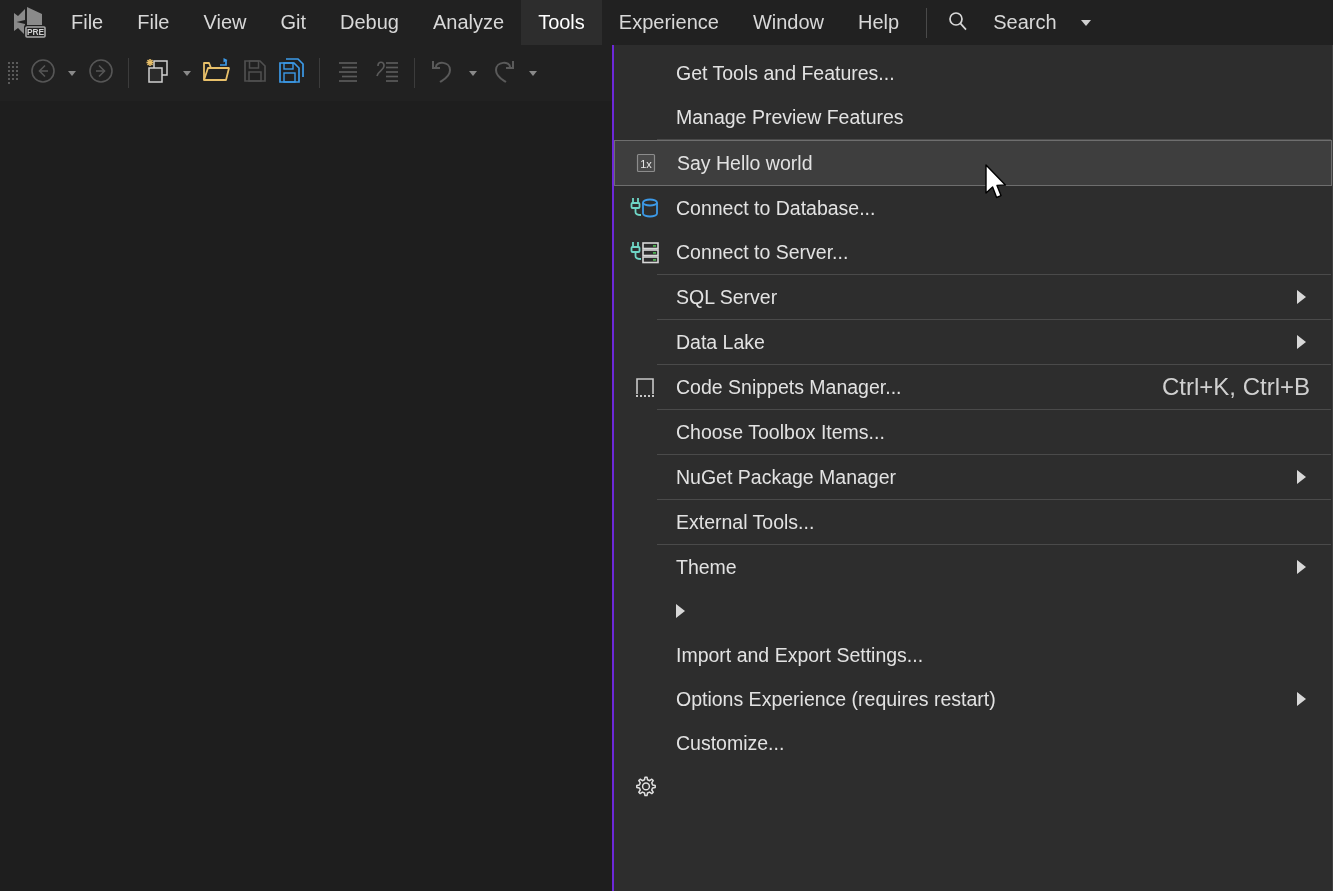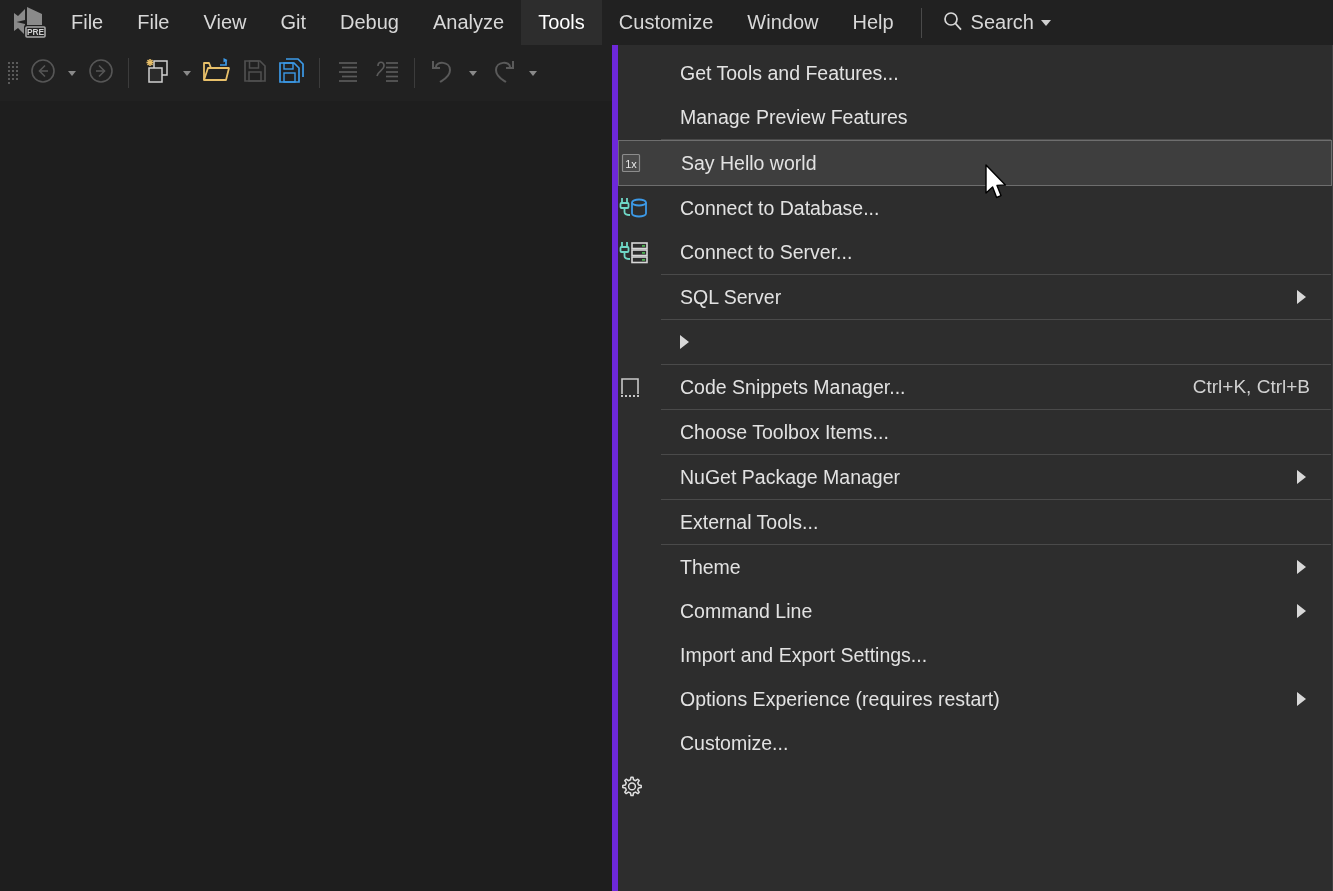--- a/index.html
+++ b/index.html
@@ -26,21 +26,21 @@
     height: 45px; padding: 2px 17px;
     display: flex; align-items: center; justify-content: center;
     color: #d8d8d8; font-size: 20px; white-space: nowrap;
     flex: 0 0 auto;
   }
   .menubar-item.active { background: #2d2d2d; color: #ffffff; justify-content: center; }
   #menubar-sep {
     width: 1px; height: 30px; background: #4a4a4a; margin: 0 10px; flex: 0 0 auto;
   }
   #search-area {
-    display: flex; align-items: center; gap: 7px; padding: 1px 10px; height: 45px;
+    display: flex; align-items: center; gap: 24px; padding: 1px 10px; height: 45px;
     flex: 0 0 auto;
   }
   #search-label { color: #d8d8d8; font-size: 20px; }
   .caret-down {
     width: 0; height: 0;
     border-left: 5px solid transparent; border-right: 5px solid transparent;
     border-top: 6px solid #d0d0d0;
   }
 
   
@@ -68,41 +68,41 @@
   .caret-sm {
     width: 0; height: 0;
     border-left: 4px solid transparent; border-right: 4px solid transparent;
     border-top: 5px solid #8a8a8a;
   }
 
   
   #tools-menu {
     position: absolute; left: 612px; top: 45px; width: 721px; height: 846px;
     background: #2d2d2d;
-    border-left: 6px solid #6d28d9;
+    border-left: 2px solid #6d28d9;
     border-right: 1px solid #3f3f3f;
     padding-top: 6px;
   }
   .mi {
     position: relative; height: 44px;
     display: flex; align-items: center;
     color: #e2e2e2; font-size: 19.5px;
     padding-left: 0;
   }
   .mi.highlight {
     background: #3e3e3e;
     border: 1px solid #6e6e6e;
     height: 46px;
   }
   .mi-icon {
     width: 62px; height: 44px; flex: 0 0 auto;
-    display: flex; align-items: center; 
+    display: flex; align-items: center; justify-content: center;
   }
   .mi-label { flex: 1 1 auto; white-space: nowrap; }
-  .mi-shortcut { color: #d0d0d0; font-size: 19px; padding-right: 22px; white-space: nowrap; }
+  .mi-shortcut { color: #d0d0d0; font-size: 24px; padding-right: 22px; white-space: nowrap; }
   .mi-arrow {
     width: 0; height: 0; margin-right: 26px; flex: 0 0 auto;
     border-top: 7px solid transparent; border-bottom: 7px solid transparent;
     border-left: 9px solid #d8d8d8;
   }
   .mi-sep { height: 1px; background: #4a4a4a; margin-left: 43px; margin-right: 1px; }
 
   
   #cursor { position: absolute; left: 984px; top: 164px; width: 26px; height: 40px; }
 </style>
@@ -137,21 +137,21 @@
     <div class="menubar-item">
         <span>Debug</span>
       </div>
     <div class="menubar-item">
         <span>Analyze</span>
       </div>
     <div class="menubar-item active">
         <span>Tools</span>
       </div>
     <div class="menubar-item">
-        <span>Customize</span>
+        <span>Experience</span>
       </div>
     <div class="menubar-item">
         <span>Window</span>
       </div>
     <div class="menubar-item">
         <span>Help</span>
       </div>
 
     <div id="menubar-sep"></div>
 
@@ -379,20 +379,21 @@
     <div class="mi">
       <span class="mi-icon"></span>
       <span class="mi-label">SQL Server</span>
       <span class="mi-arrow"></span>
     </div>
 
     <div class="mi-sep"></div>
 
     <div class="mi">
       <span class="mi-icon"></span>
+      <span class="mi-label">Data Lake</span>
       <span class="mi-arrow"></span>
     </div>
 
     <div class="mi-sep"></div>
 
     <div class="mi">
       <span class="mi-icon">
         <svg width="24" height="24" viewBox="0 0 24 24">
           <path d="M4 19 L4 4 L20 4 L20 19" fill="none" stroke="#c8c8c8" stroke-width="1.6"></path>
           <g stroke="#c8c8c8" stroke-width="2" stroke-linecap="butt">
@@ -433,21 +434,20 @@
     <div class="mi-sep"></div>
 
     <div class="mi">
       <span class="mi-icon"></span>
       <span class="mi-label">Theme</span>
       <span class="mi-arrow"></span>
     </div>
 
     <div class="mi">
       <span class="mi-icon"></span>
-      <span class="mi-label">Command Line</span>
       <span class="mi-arrow"></span>
     </div>
 
     <div class="mi">
       <span class="mi-icon"></span>
       <span class="mi-label">Import and Export Settings...</span>
     </div>
 
     <div class="mi">
       <span class="mi-icon"></span>

